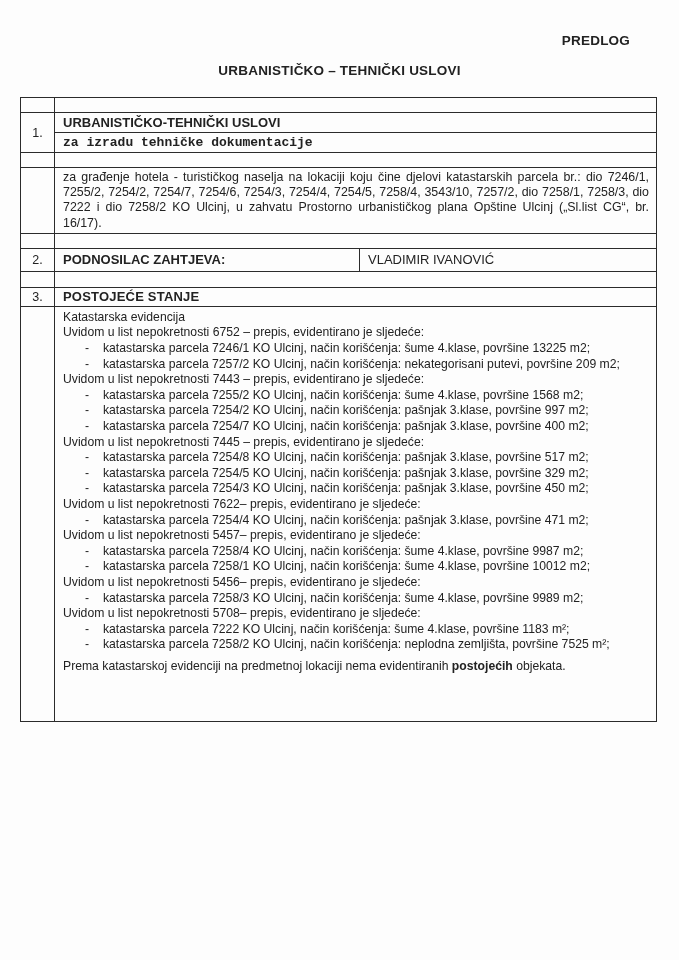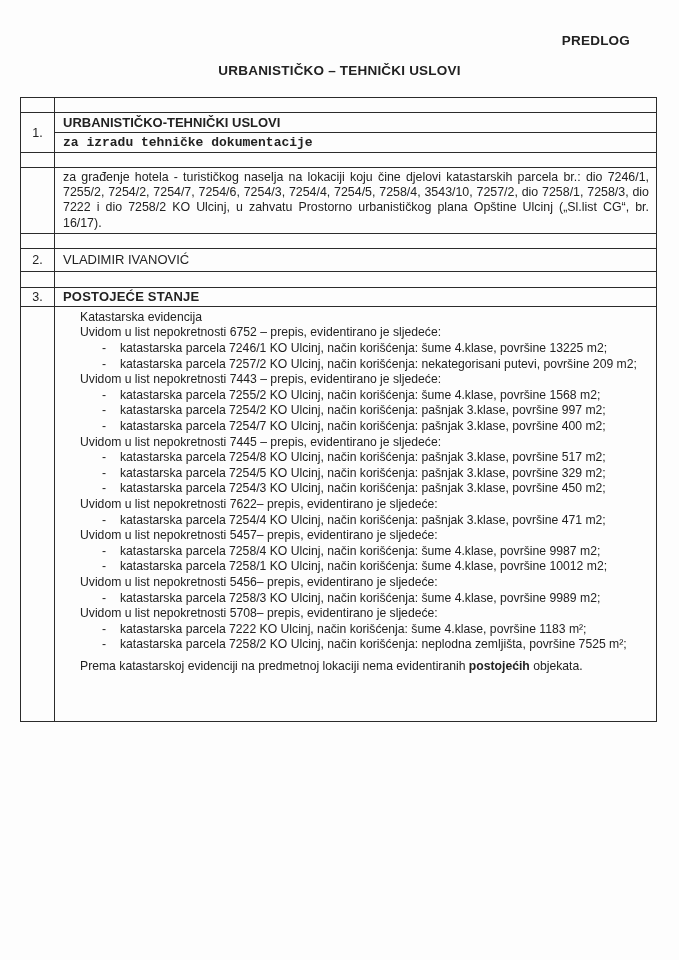--- a/index.html
+++ b/index.html
@@ -54,21 +54,21 @@
   .r2 .label {
     width: 305px; flex: none;
     border-right: 1px solid #2b2b2b;
     font-size: 13px; display: flex; align-items: center;
   }
   .r2 .value { font-size: 13px; display: flex; align-items: center; }
 
   .r3h { height: 18px; }
   .r3h .cell { font-size: 13px; display: flex; align-items: center; letter-spacing: 0.2px; }
 
-  .r3c { height: 414px; gap: 17px; }
+  .r3c { height: 414px; }
   .r3c .cell { padding: 3px 6px 0 8px; font-size: 12.2px; line-height: 15.6px; }
   .line { white-space: nowrap; }
   .item-line { display: flex; }
   .item-line .dash { flex: none; width: 18px; margin-left: 22px; }
   .item-line .itext { flex: 1; white-space: nowrap; }
   .closing { margin-top: 6px; white-space: nowrap; }
 </style>
 </head>
 <body>
 
@@ -100,20 +100,21 @@
     <div class="cell">za građenje hotela - turističkog naselja na lokaciji koju čine djelovi katastarskih parcela br.: dio 7246/1, 7255/2, 7254/2, 7254/7, 7254/6, 7254/3, 7254/4, 7254/5, 7258/4, 3543/10, 7257/2, dio 7258/1, 7258/3, dio 7222 i dio 7258/2 KO Ulcinj, u zahvatu Prostorno urbanističkog plana Opštine Ulcinj („Sl.list CG“, br. 16/17).</div>
   </div>
 
   <div class="row spacer">
     <div class="num"></div>
     <div class="cell"></div>
   </div>
 
   <div class="row r2">
     <div class="num">2.</div>
+    <div class="cell bold label">PODNOSILAC ZAHTJEVA:</div>
     <div class="cell value">VLADIMIR IVANOVIĆ</div>
   </div>
 
   <div class="row spacer" style="height:15px">
     <div class="num"></div>
     <div class="cell"></div>
   </div>
 
   <div class="row r3h">
     <div class="num">3.</div>

